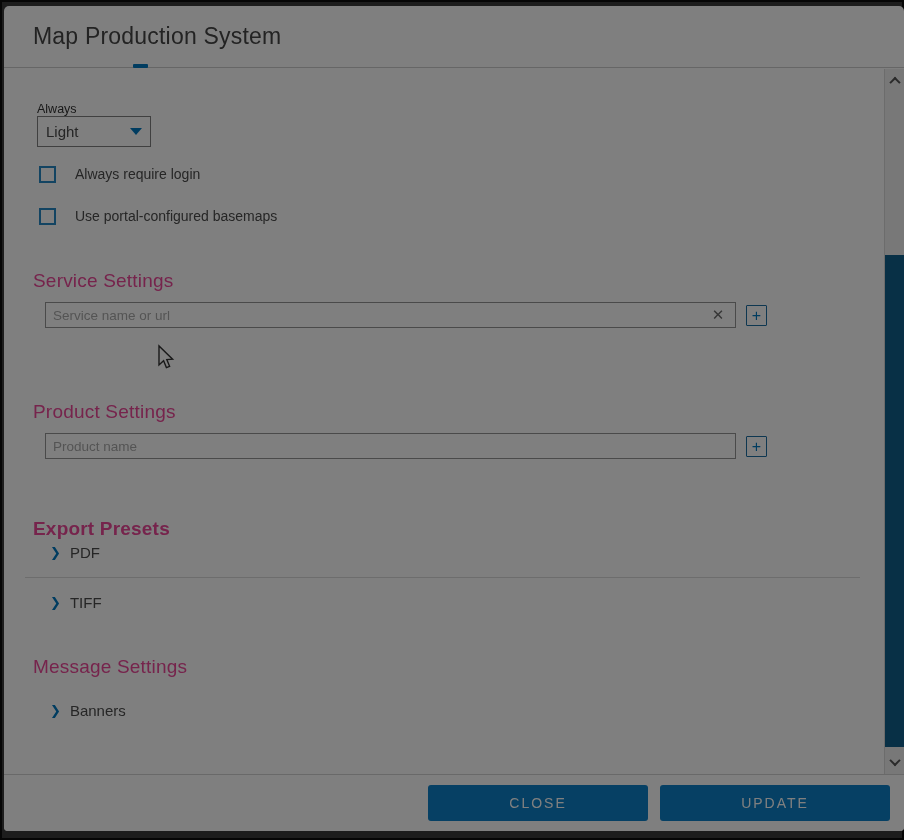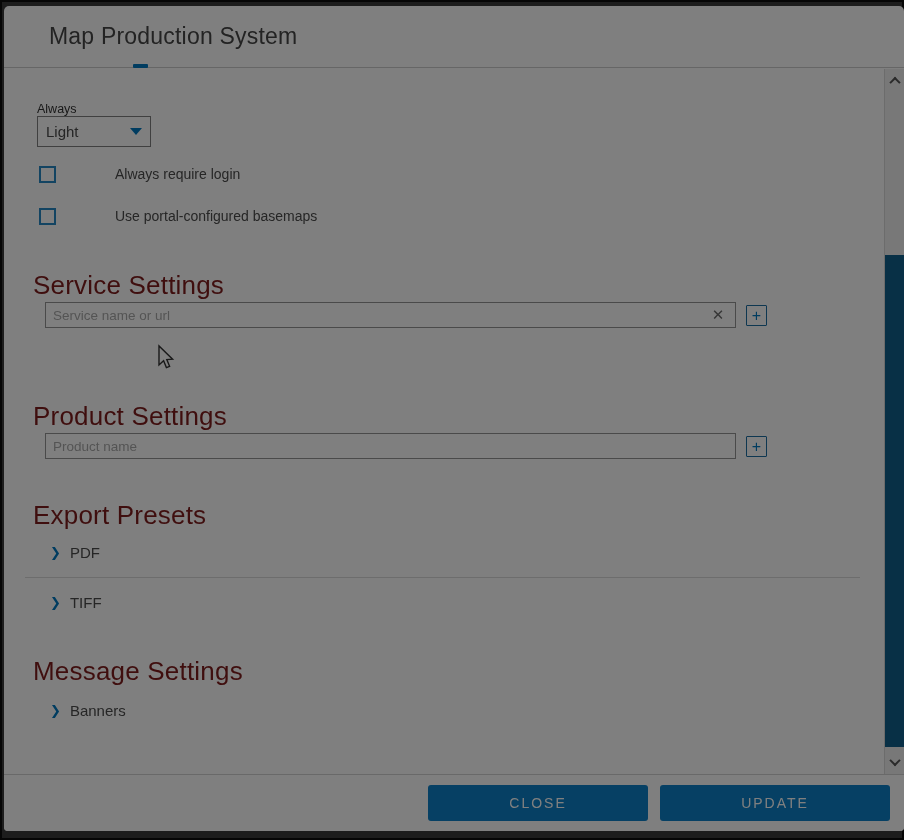--- a/index.html
+++ b/index.html
@@ -20,49 +20,49 @@
   }
   .abs { position:absolute; }
 
   
   .dlg-header {
     position:absolute; left:0; top:0; right:0; height:62px;
     border-bottom:1px solid #cccccc; border-radius:5px 5px 0 0;
   }
   .dlg-title {
     position:absolute; left:29px; top:17px;
-    font-size:23px; font-weight:400; color:#474747; letter-spacing:.2px;margin-left:16px;
+    font-size:23px; font-weight:400; color:#474747; letter-spacing:.2px;
   }
   .peek-dash {
     position:absolute; left:129px; top:58px; width:15px; height:4px;
     background:#0079c1; border-radius:1px;
   }
 
   
   .field-label { font-size:12.5px; color:#323232; }
   .select-box {
     position:absolute; left:33px; top:110px; width:114px; height:31px;
     border:1px solid #808080; background:#fff; cursor:pointer;
     display:flex; align-items:center; padding:0 8px;
   }
   .select-value { font-size:15px; color:#4c4c4c; flex:1; }
   .caret-down {
     width:0; height:0; border-left:6px solid transparent;
     border-right:6px solid transparent; border-top:7px solid #0079c1;
   }
-  .cb-row { position:absolute; left:35px; height:18px; display:flex; align-items:center;gap:40px; }
+  .cb-row { position:absolute; left:35px; height:18px; display:flex; align-items:center; }
   .checkbox {
     width:17px; height:17px; border:2px solid #2789c4; background:#fff;
     display:inline-block; cursor:pointer; flex:0 0 auto;
   }
   .cb-label { margin-left:19px; font-size:14px; color:#4c4c4c; }
 
   .section-heading {
     position:absolute; left:29px;
-    font-size:26px; font-weight:400; color:#7f1d1d; letter-spacing:.2px;
+    font-size:19px; font-weight:400; color:#ec4899; letter-spacing:.2px;
   }
   .text-input {
     position:absolute; left:41px; width:691px; height:26px;
     border:1px solid #959595; background:#fff; font-size:13.5px;
     color:#323232; padding:0 32px 0 7px; outline:none;
     font-family:"Liberation Sans","DejaVu Sans",sans-serif;
   }
   .text-input::placeholder { color:#a9a9a9; opacity:1; }
   .clear-x {
     position:absolute; width:20px; height:20px; line-height:20px;
@@ -151,21 +151,21 @@
 
     <div class="section-heading" style="top:264px;">Service Settings</div>
     <input type="text" class="text-input" style="top: 296px;" placeholder="Service name or url">
     <span class="clear-x" style="left:704px; top:299px;">✕</span>
     <button class="plus-btn" style="left:742px; top:299px;">+</button>
 
     <div class="section-heading" style="top:395px;">Product Settings</div>
     <input type="text" class="text-input" style="top: 427px;" placeholder="Product name">
     <button class="plus-btn" style="left:742px; top:430px;">+</button>
 
-    <div class="section-heading" style="top:494px;">Export Presets</div>
+    <div class="section-heading" style="top:512px;font-weight:bold;">Export Presets</div>
     <div class="collapse-row" style="top:536px;">
       <span class="chev">❯</span>
       <span class="collapse-label">PDF</span>
     </div>
     <div class="hdivider" style="top:571px;"></div>
     <div class="collapse-row" style="top:586px;">
       <span class="chev">❯</span>
       <span class="collapse-label">TIFF</span>
     </div>
 

